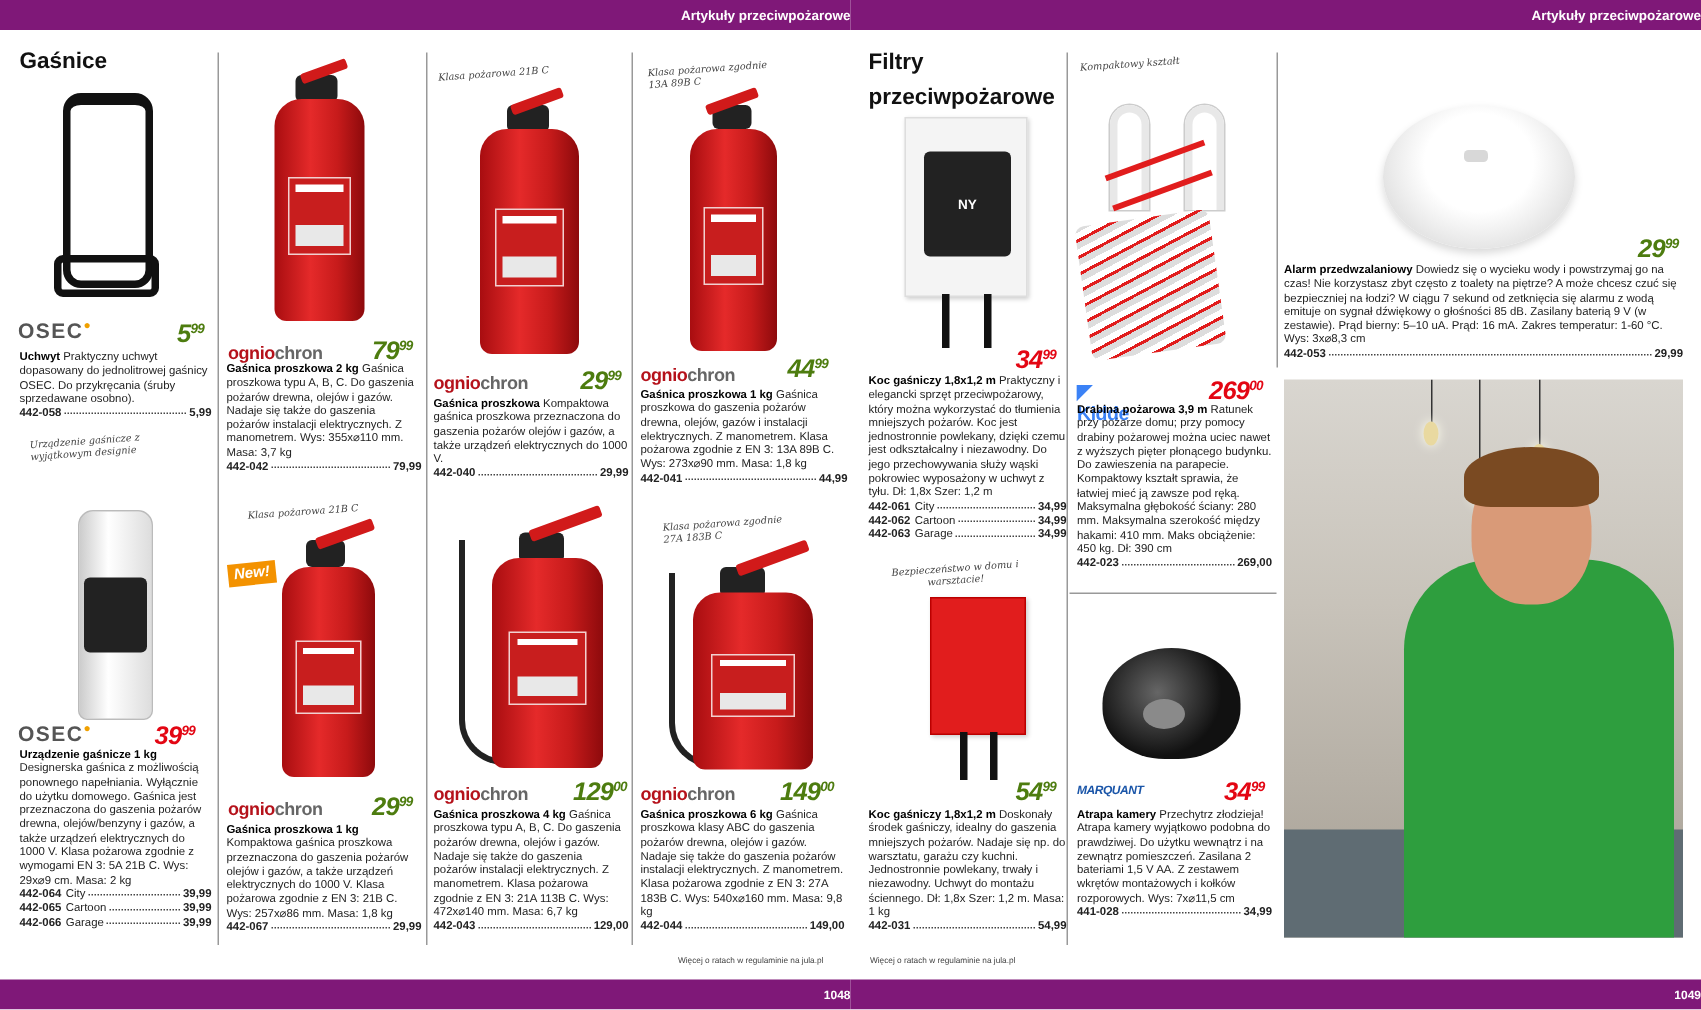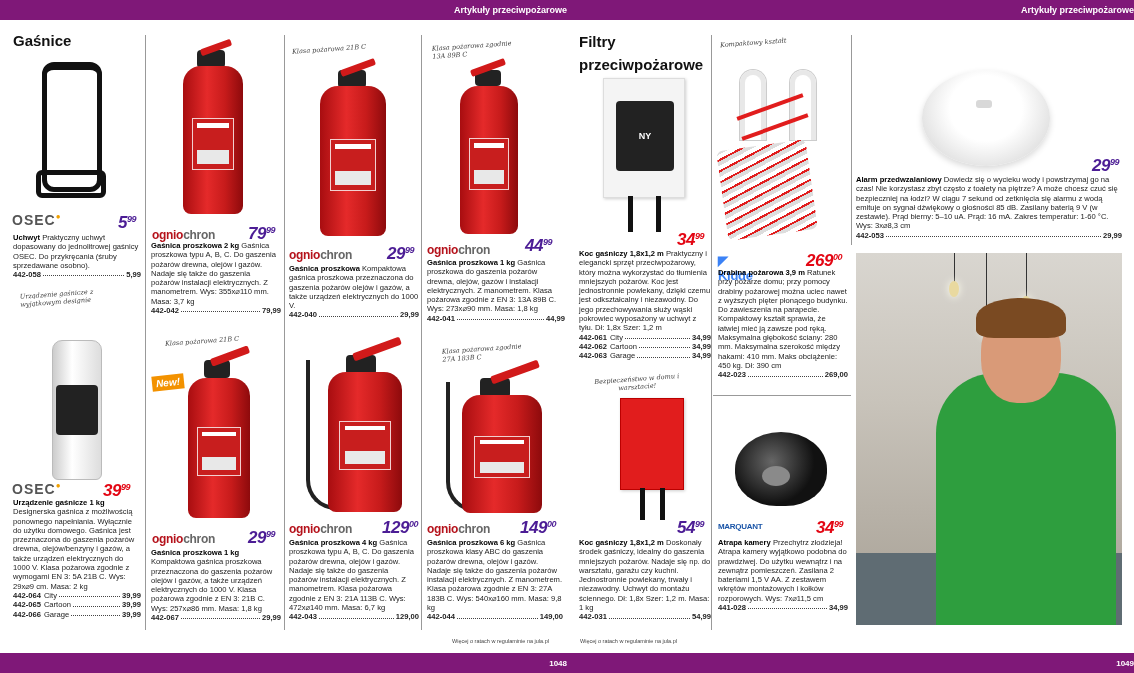--- a/index.html
+++ b/index.html
@@ -6,30 +6,30 @@
 body{width:1134px;height:673px;background:#fff;font-family:"Liberation Sans",sans-serif;color:#1a1a1a;position:relative;overflow:hidden}
 .bar{position:absolute;height:20px;background:#7f1878;color:#fff;font-size:9px;font-weight:bold;display:flex;align-items:center;justify-content:flex-end}
 .topbar-l{left:0;top:0;width:567px}
 .topbar-r{left:567px;top:0;width:567px}
 .botbar-l{left:0;top:653px;width:567px}
 .botbar-r{left:567px;top:653px;width:567px}
 .vline{position:absolute;width:1px;background:#999}
 .hline{position:absolute;height:1px;background:#999}
 .section-title{position:absolute;font-size:15px;font-weight:bold;line-height:23px;color:#111}
 .cell{position:absolute}
-.price{position:absolute;font-weight:bold;font-style:italic;font-size:17px;color:#4c1d95;letter-spacing:-0.5px}
+.price{position:absolute;font-weight:bold;font-style:italic;font-size:17px;color:#4d7c0f;letter-spacing:-0.5px}
 .price sup{font-size:9px;vertical-align:top;position:relative;top:1px}
 .price.red{color:#e30613}
 .brand{position:absolute;font-weight:bold;font-size:12px;letter-spacing:-0.3px}
 .brand-osec{color:#555;font-size:14px;letter-spacing:1px}
 .brand-osec .dot{color:#f0a000;font-size:8px;vertical-align:top}
 .brand-ognio{color:#b5121b;font-family:"Liberation Sans",sans-serif}
 .brand-ognio .chron{color:#666}
 .brand-kidde{color:#3b82f6;font-size:13px}
-.brand-marquant{color:#1a55a8;font-size:8px;}
+.brand-marquant{color:#1a55a8;font-size:8px;font-style:italic}
 .desc{position:absolute;font-size:7.6px;line-height:9.3px;color:#222}
 .desc b{color:#000}
 .sku{display:flex;font-size:7.6px;line-height:9.3px}
 .sku .code{font-weight:bold}
 .sku .variant{margin-left:3px}
 .sku .dots{flex:1;border-bottom:1px dotted #444;margin:0 2px 3px}
 .sku .val{font-weight:bold}
 .note{position:absolute;font-family:"DejaVu Serif",serif;font-style:italic;font-size:6.5px;color:#444;line-height:8px;transform:rotate(-4deg)}
 .footnote{position:absolute;font-size:5.5px;color:#444}
 .pagenum{font-size:8px}

